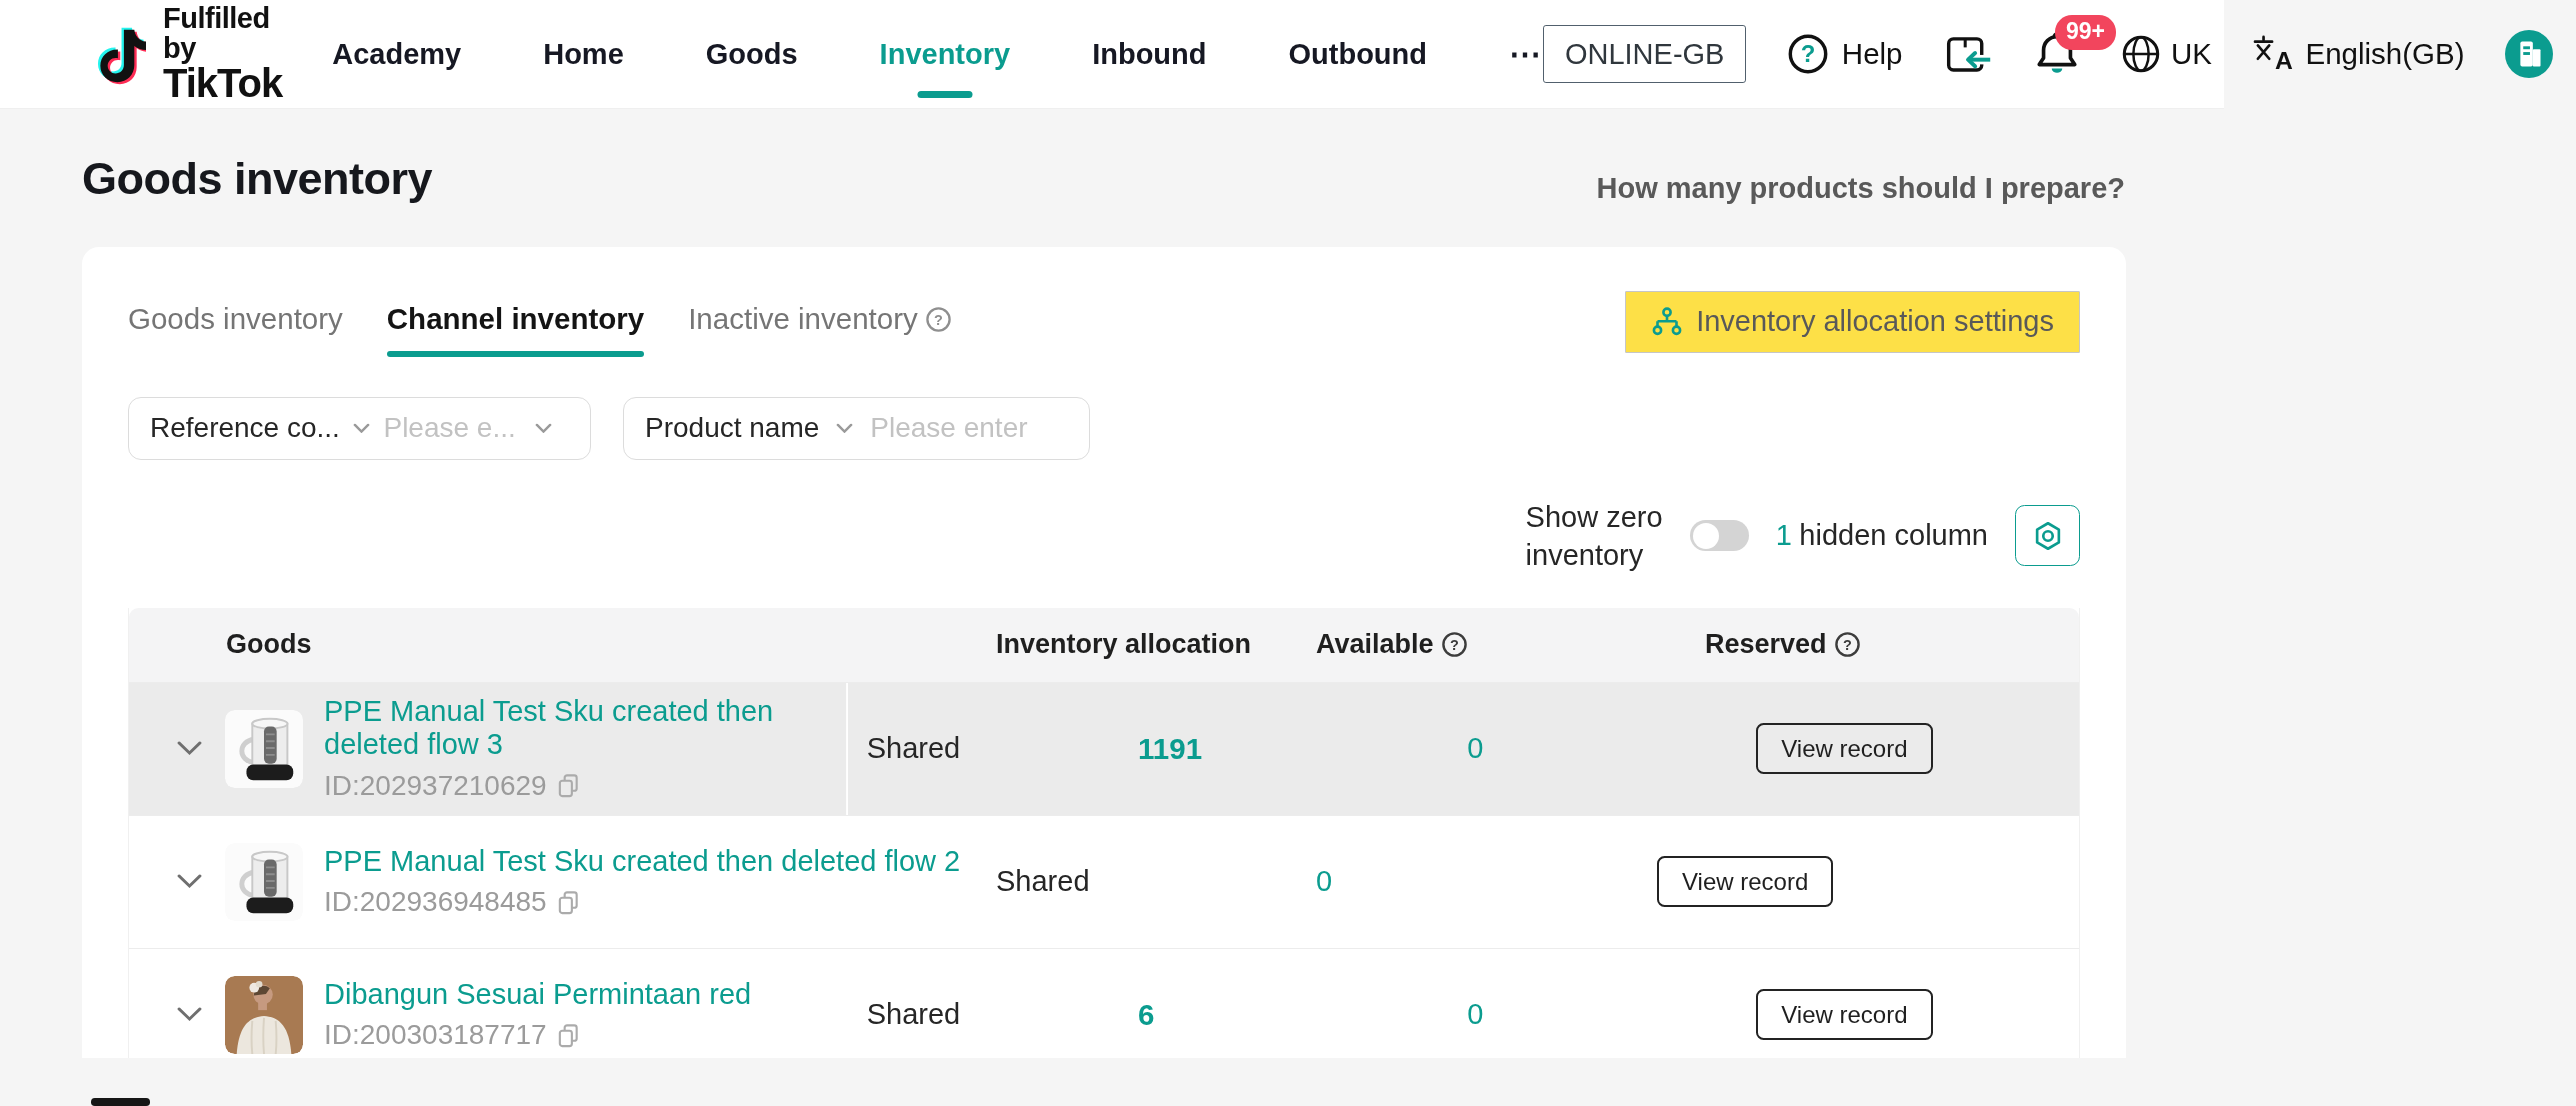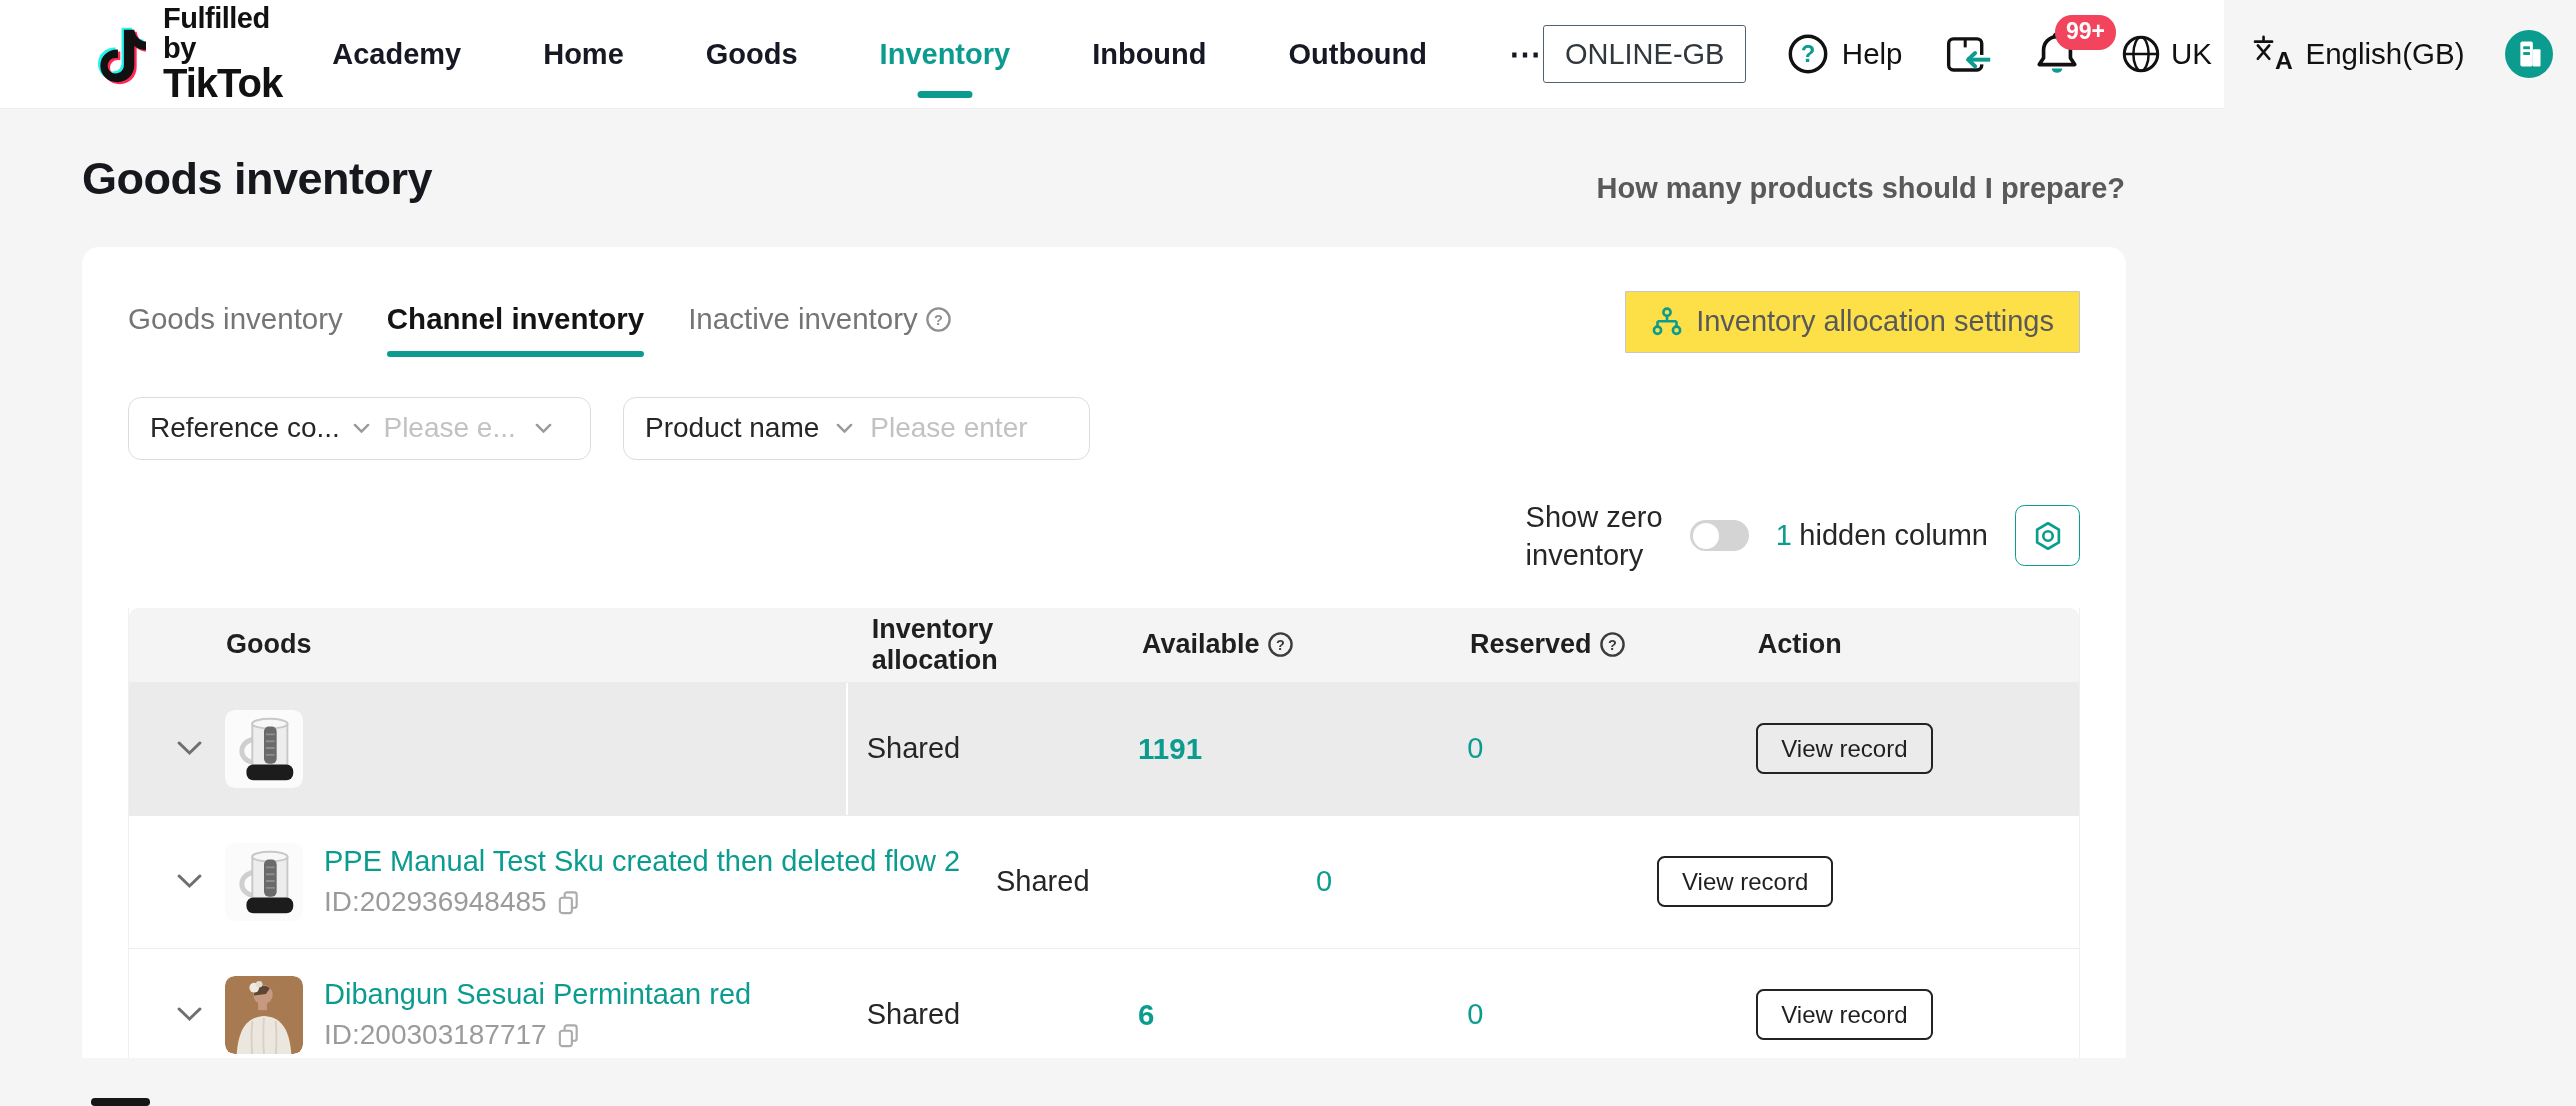--- a/index.html
+++ b/index.html
@@ -310,42 +310,51 @@
         </div>
         <div class="hc c4">
           <span>Reserved</span>
           <span>
             <svg width="27" height="27" viewBox="0 0 28 28" style="font-size:28px">
               <circle cx="14" cy="14" r="11.5" fill="none" stroke="#3c3c3c" stroke-width="2.5"></circle>
               <text x="14" y="19.5" font-size="15" font-weight="bold" text-anchor="middle" fill="#3c3c3c" font-family="Liberation Sans, sans-serif">?</text>
             </svg>
           </span>
         </div>
-        <div class="hc c5">
-            <span>Action</span>
-          </div>
       </div>
 
       <div class="trow highlight">
         <div class="c1">
           <span class="expander">
             <svg width="25" height="14.3" viewBox="0 0 26 15">
                 <path d="M2 2 L13 12.5 L24 2" stroke="#6f6f6f" stroke-width="3" fill="none" stroke-linecap="round"></path>
               </svg>
           </span>
           <span class="prodimg">
             <svg width="78" height="78" viewBox="0 0 80 80">
               <rect width="80" height="80" rx="10" fill="#fbfbfb"></rect>
               <path d="M30 30 C13 32 13 52 30 54" stroke="#cfcfcf" stroke-width="5" fill="none"></path>
               <path d="M28 14 h36 v44 a6 6 0 0 1 -6 6 h-24 a6 6 0 0 1 -6 -6 z" fill="#ededed" stroke="#c8c8c8" stroke-width="2"></path>
               <ellipse cx="46" cy="14" rx="18" ry="5" fill="#f7f7f7" stroke="#c8c8c8" stroke-width="2"></ellipse>
               <rect x="40" y="17" width="13" height="38" rx="5" fill="#6a6a6a"></rect>
               <path d="M42 25 h9 M42 32 h9 M42 39 h9 M42 46 h9" stroke="#8d8d8d" stroke-width="2"></path>
               <rect x="22" y="56" width="48" height="16" rx="7" fill="#1c1c1c"></rect>
             </svg>
+          </span>
+          <span class="prodinfo">
+            <span class="prodname">PPE Manual Test Sku created then deleted flow 3</span>
+            <span class="prodid">
+              <span>ID:202937210629</span>
+              <span class="copybtn">
+                <svg width="25" height="25" viewBox="0 0 26 26">
+                  <rect x="9" y="2.5" width="12.5" height="16" rx="2.5" fill="none" stroke="#ababab" stroke-width="2.2"></rect>
+                  <rect x="4" y="8" width="12.5" height="16" rx="2.5" fill="#ebebeb" stroke="#ababab" stroke-width="2.2"></rect>
+                </svg>
+              </span>
+            </span>
           </span>
         </div>
         <div class="c2 alloc">Shared</div>
         <div class="c3 avail">1191</div>
         <div class="c4 resv">0</div>
         <div class="c5">
           <button class="viewrec">View record</button>
         </div>
       </div>
 

